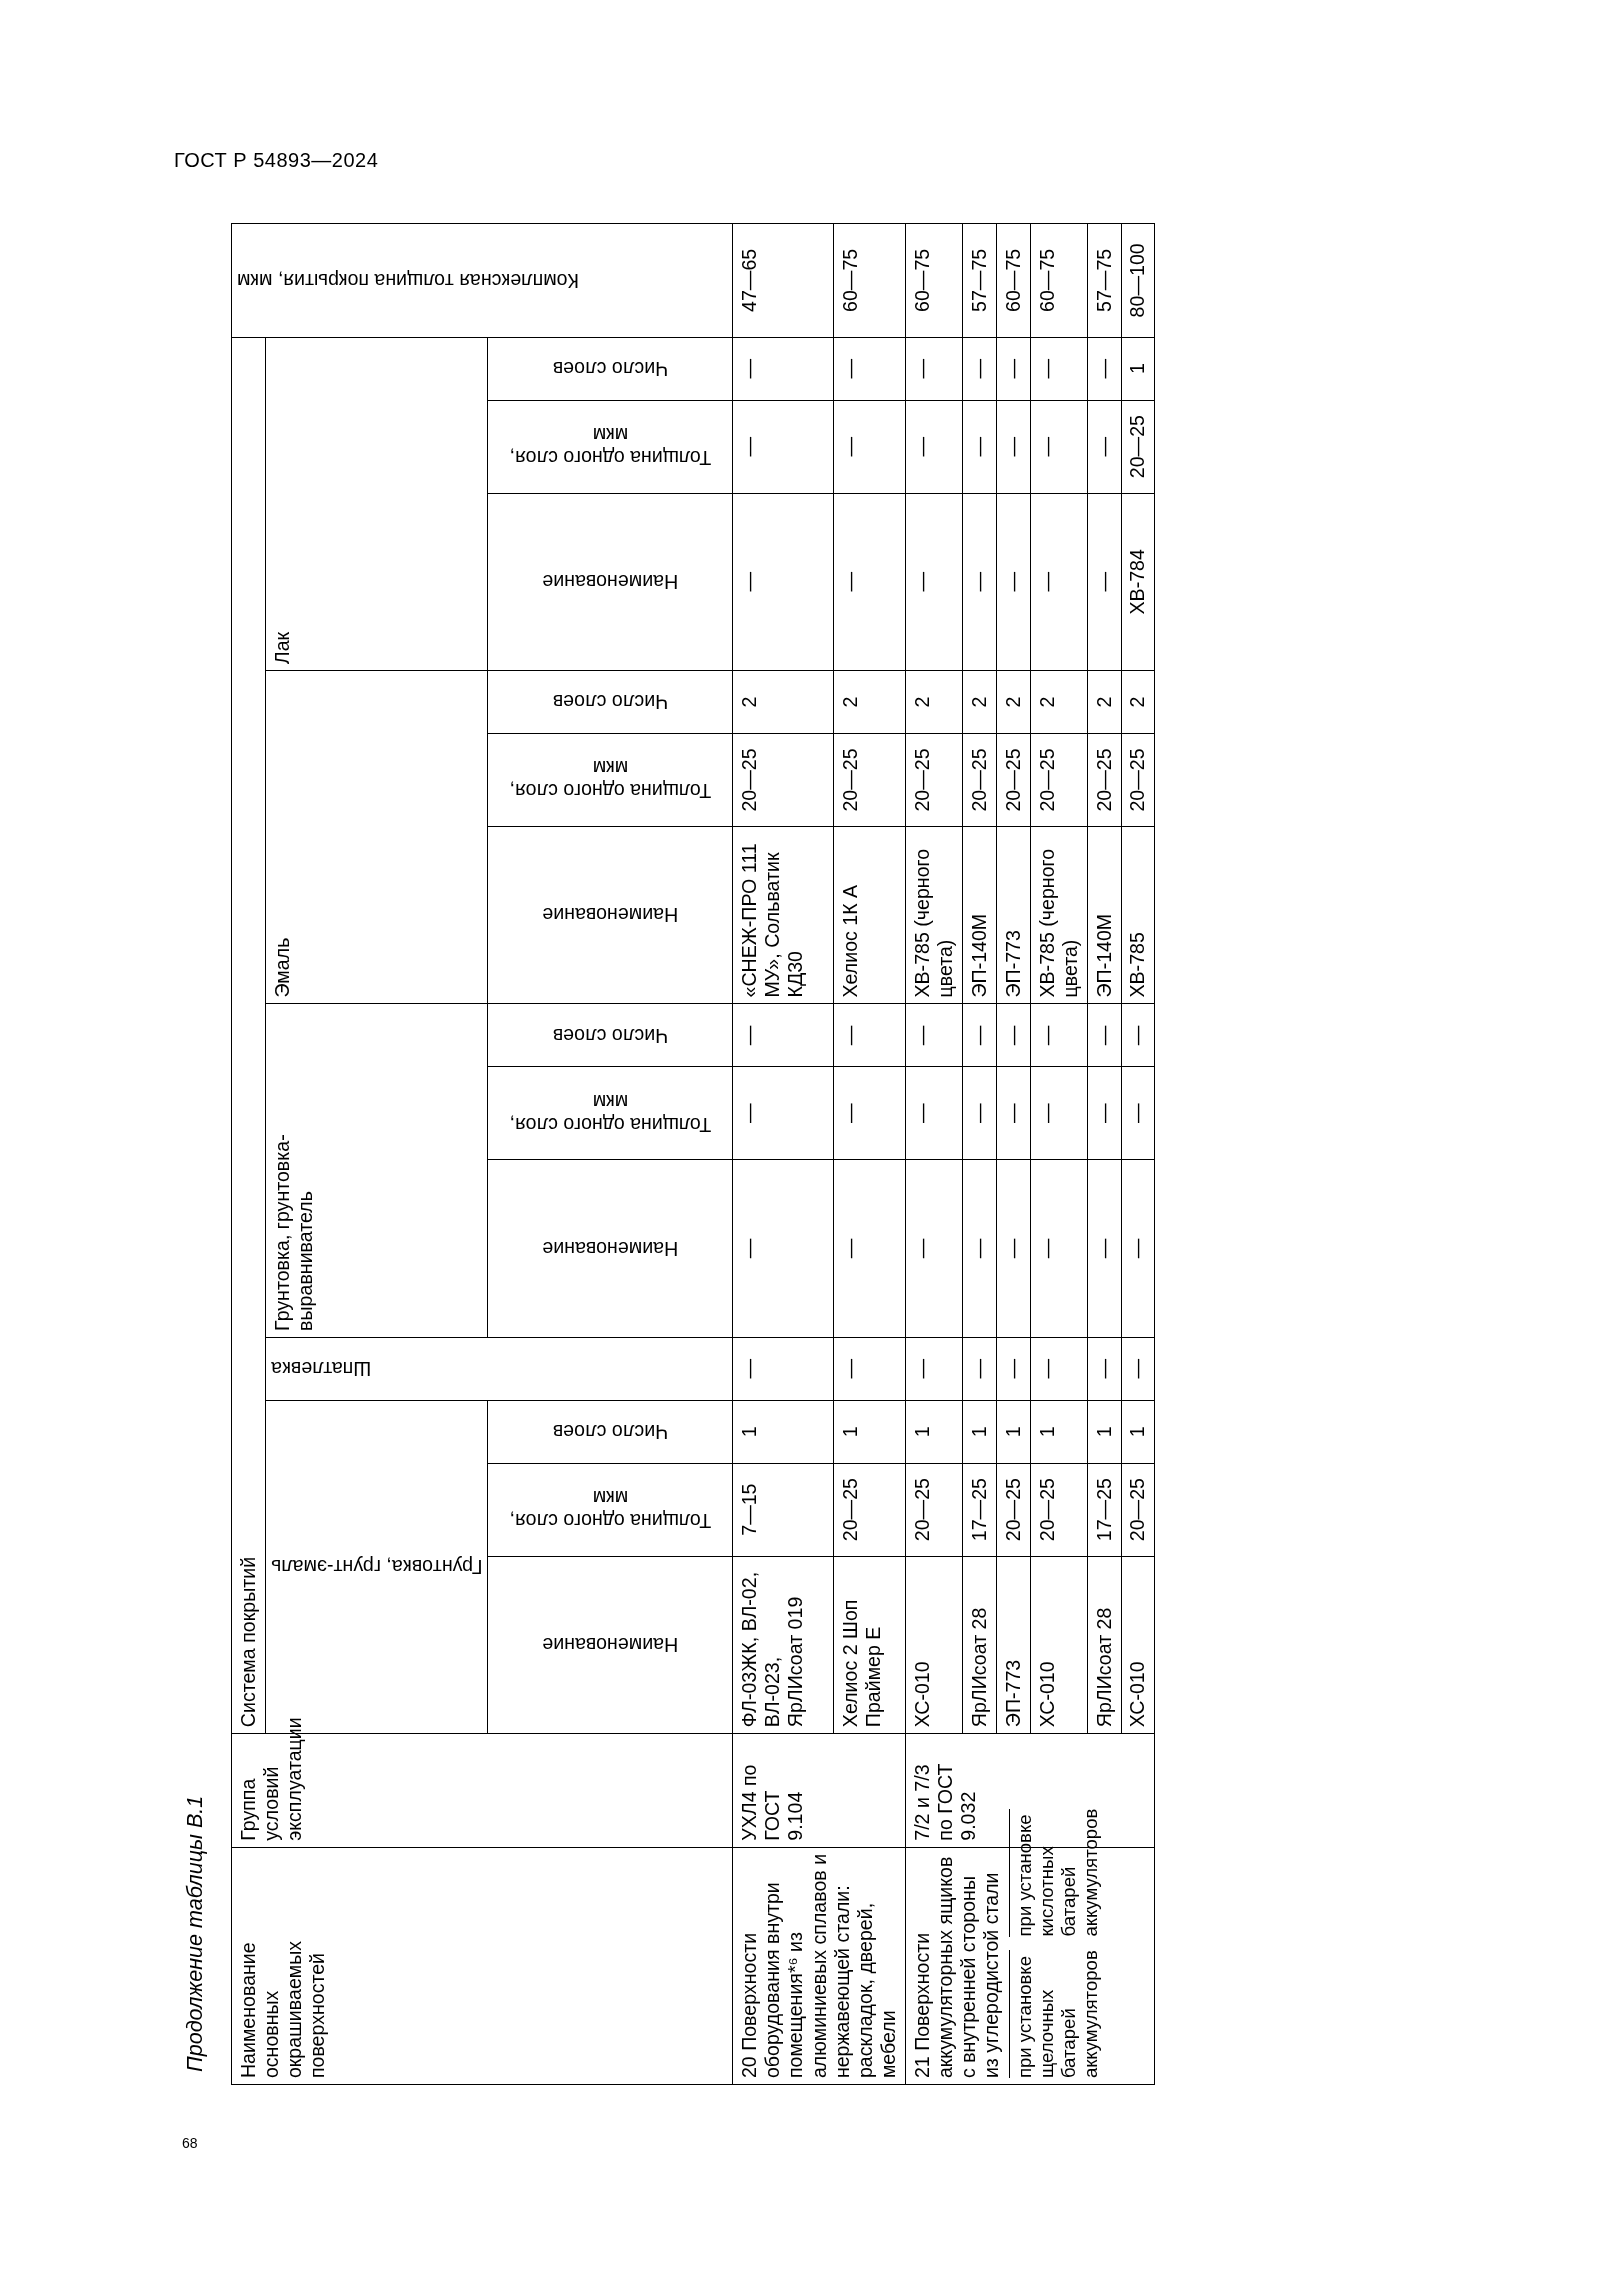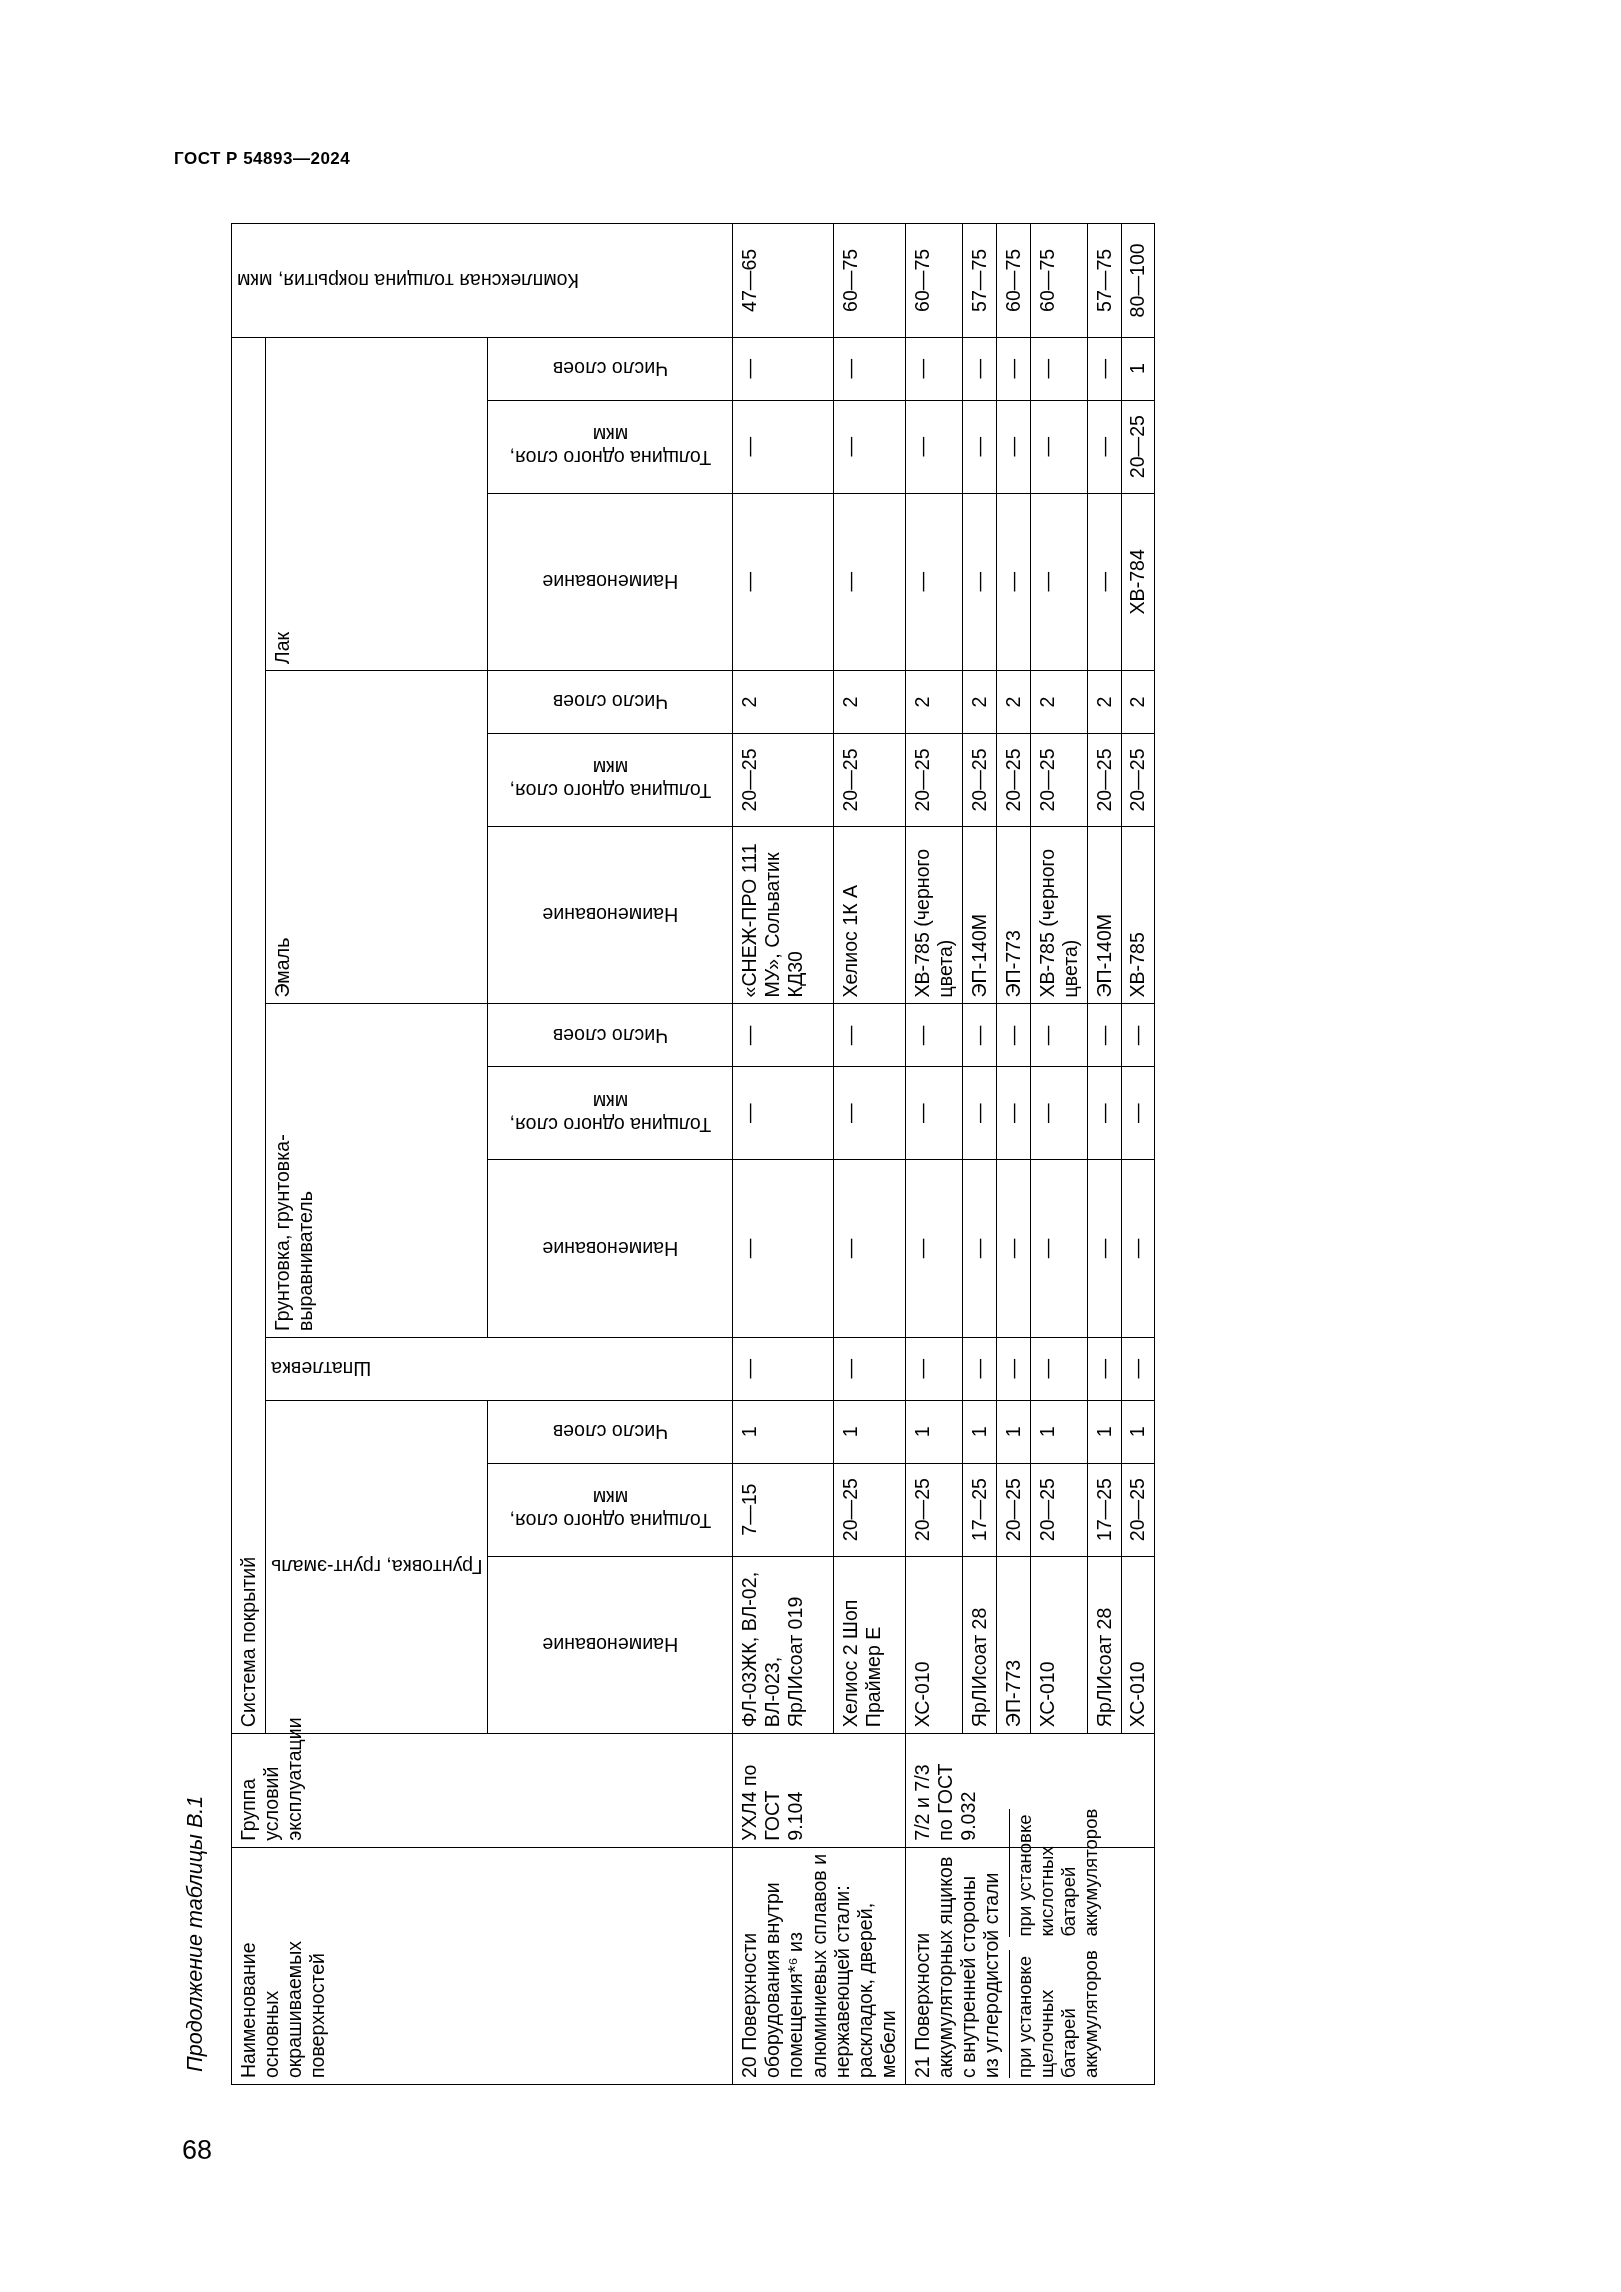--- a/index.html
+++ b/index.html
@@ -12,30 +12,30 @@
     color: #000000;
     position: relative;
     overflow: hidden;
   }
 
   
   .std-header {
     position: absolute;
     left: 174px;
     top: 149px;
-    font-size: 17px;
-    font-weight: bold;
+    font-size: 20px;
+    font-weight: normal;
     letter-spacing: 0.5px;
     white-space: nowrap;
   }
   .page-number {
     position: absolute;
     left: 182px;
     top: 2135px;
-    font-size: 27px;
+    font-size: 14px;
   }
   .table-continuation {
     position: absolute;
     left: 182px;
     top: 2072px;
     font-size: 21.6px;
     font-style: italic;
     white-space: nowrap;
     transform-origin: left top;
     transform: rotate(-90deg) translate(0, 0);

